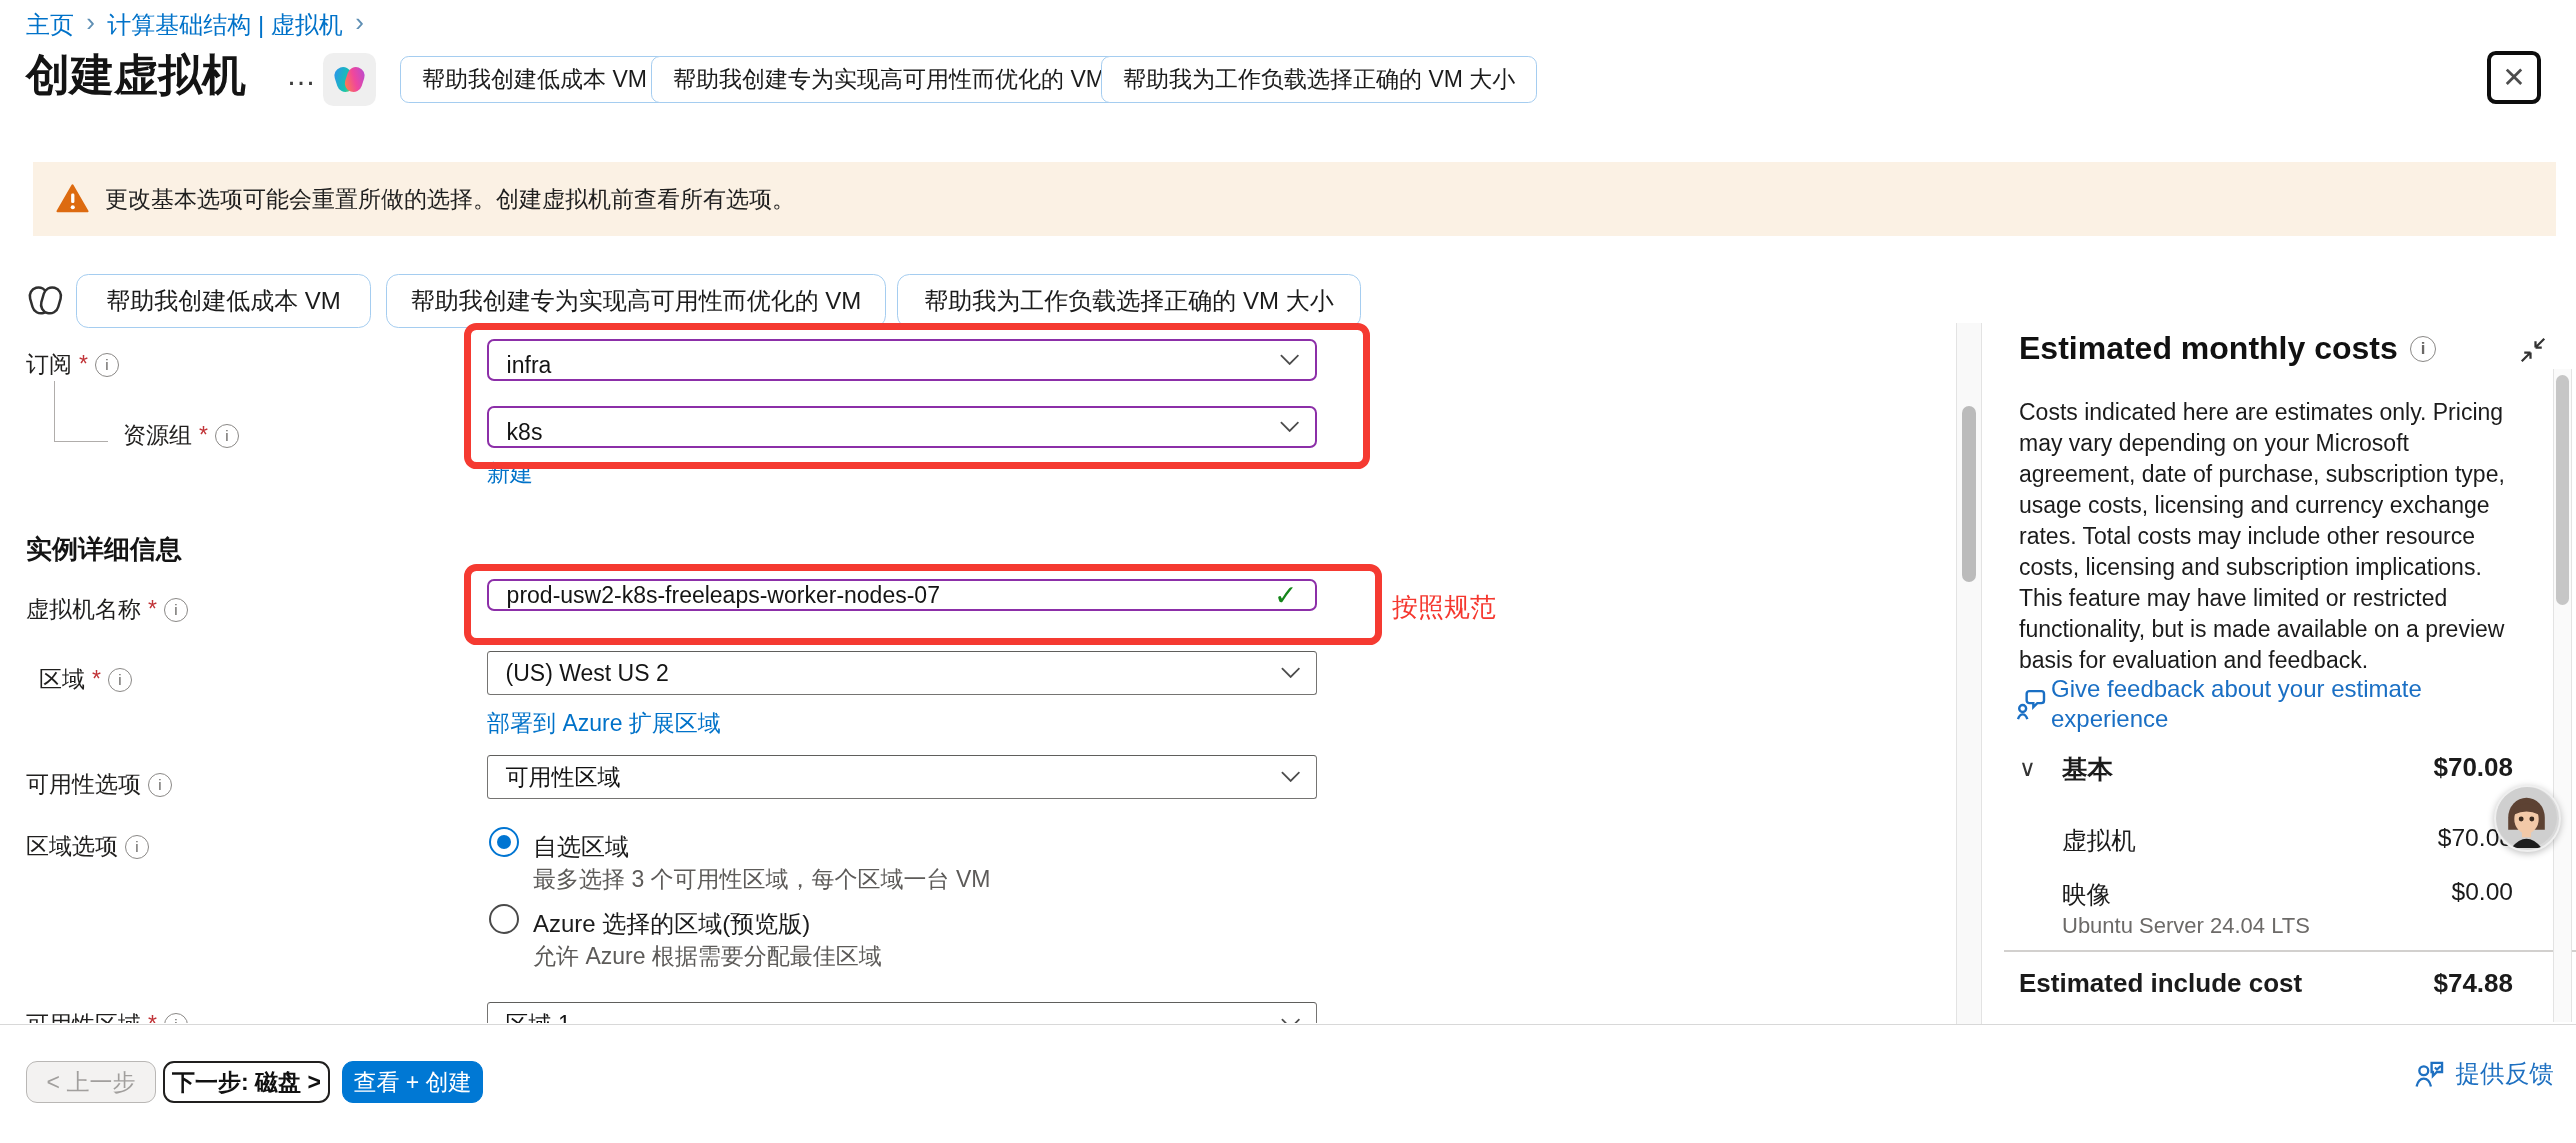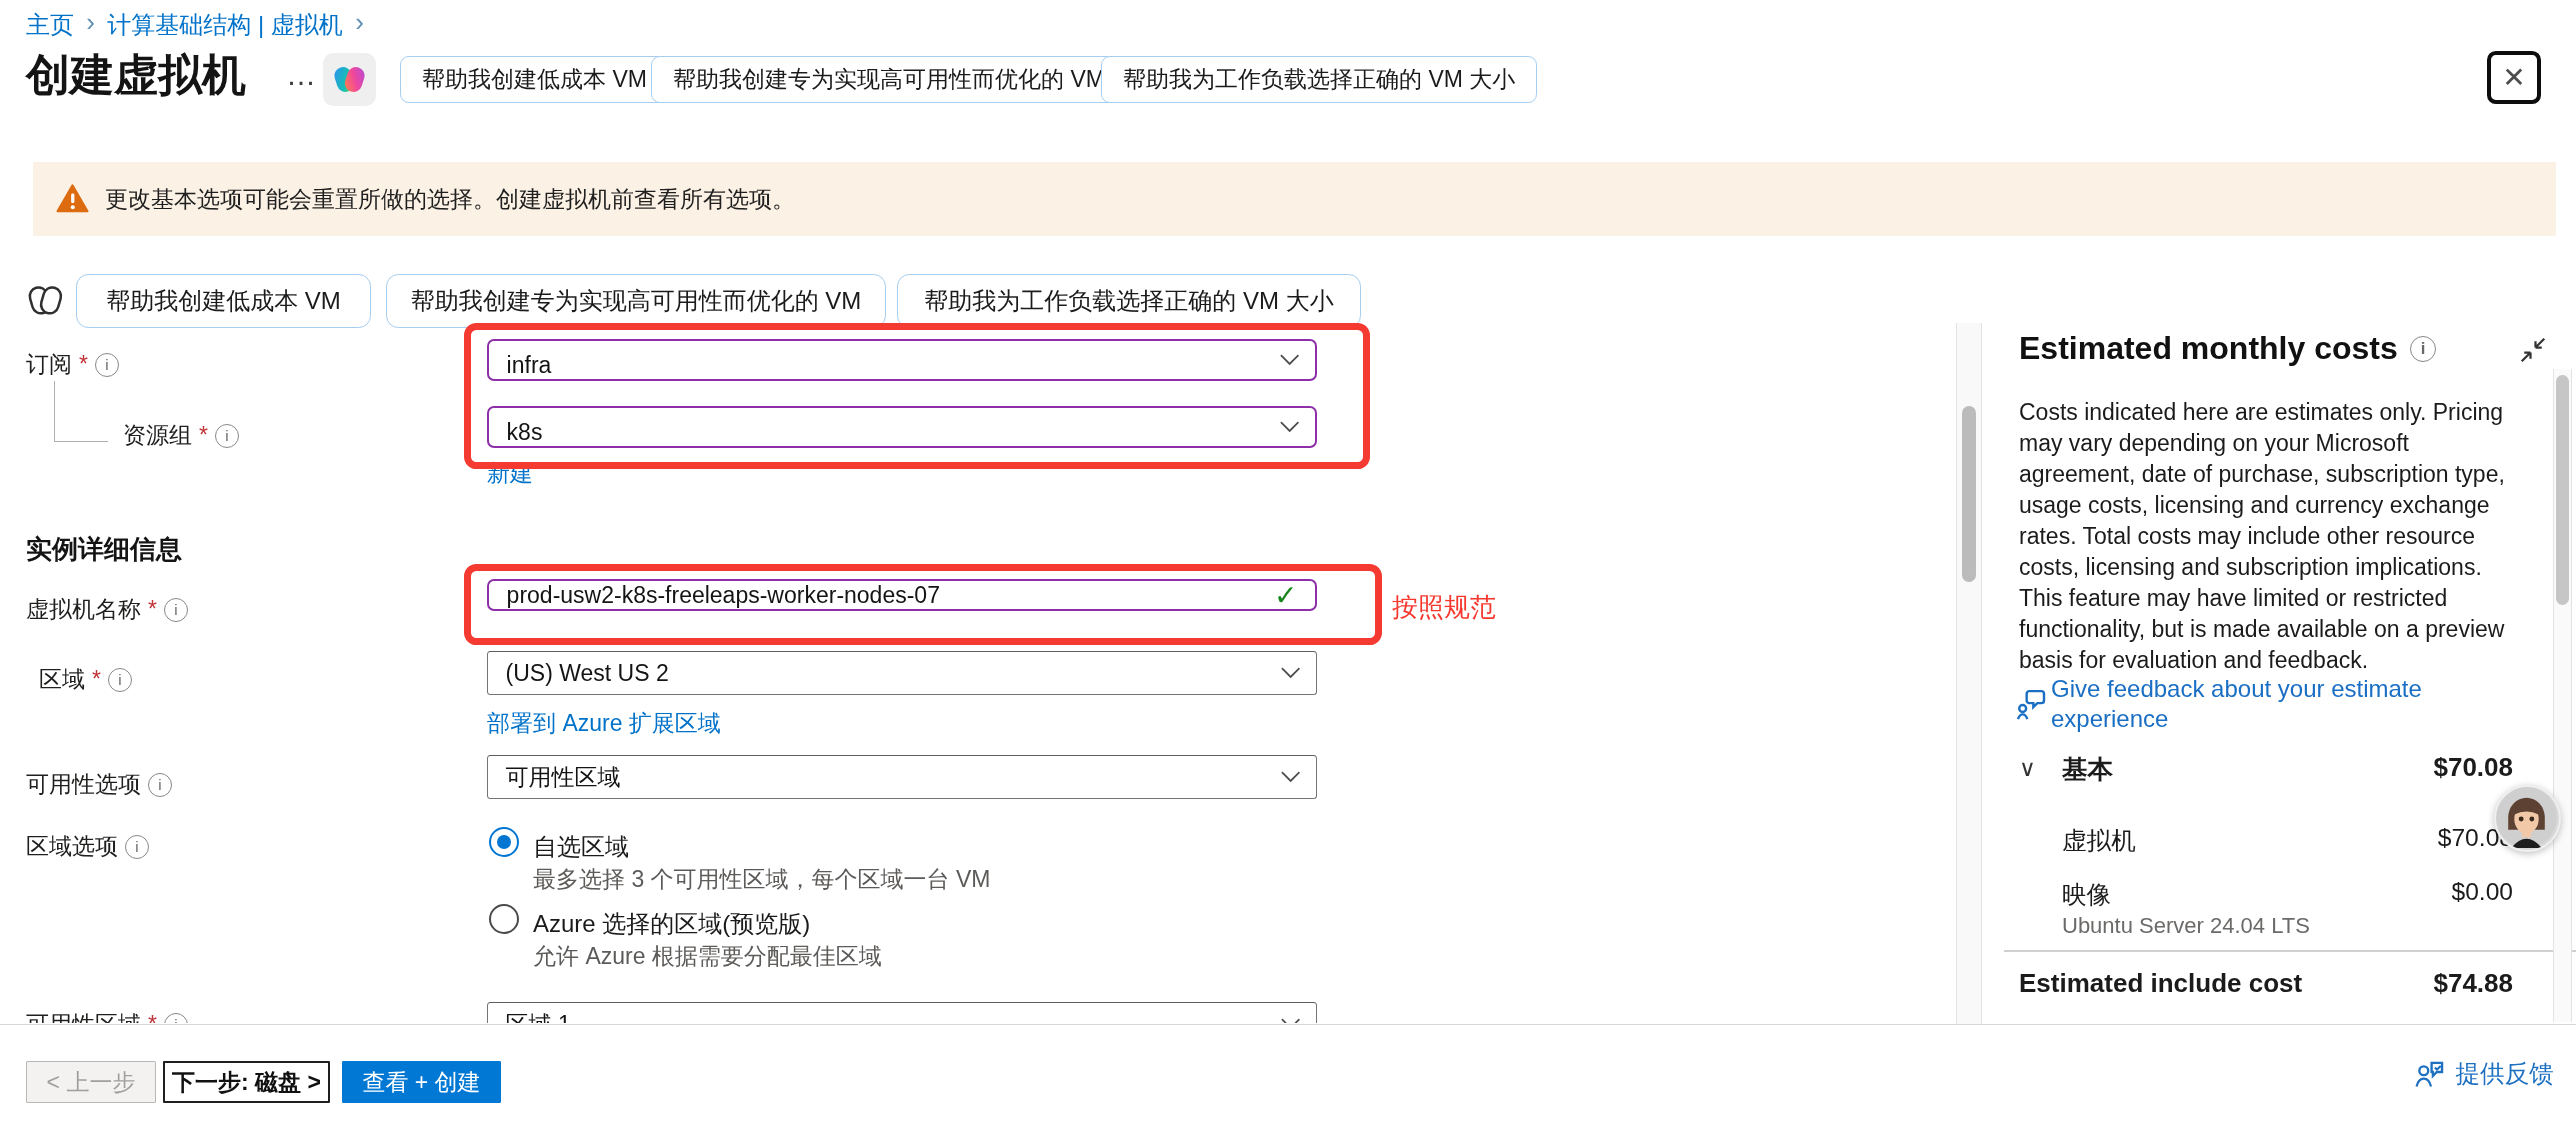--- a/index.html
+++ b/index.html
@@ -64,24 +64,24 @@
   .cp-row-label { position:absolute; font-size:24.6px; color:#1b1b1b; white-space:nowrap; }
   .cp-row-val { position:absolute; right:63px; font-size:24.6px; color:#1b1b1b; text-align:right; }
   .bold { font-weight:700; }
   .cp-sub { position:absolute; left:2062px; top:913px; font-size:22px; color:#6c6a68; white-space:nowrap; }
   .cp-div { position:absolute; left:2004px; top:950px; width:572px; height:1.8px; background:#d2d0ce; }
   .avatar { position:absolute; left:2494px; top:785px; width:67px; height:67px; border-radius:50%; background:#d9d9d9; border:2.6px solid #efefef; box-shadow:0 1.8px 7px rgba(0,0,0,.25); overflow:hidden; cursor:pointer; z-index:12; }
 
   
   .footer-div { position:absolute; left:0; top:1024px; width:2576px; height:1.8px; background:#d8d8d8; }
   .footer { position:absolute; left:0; top:1025px; width:2576px; height:118px; background:#fff; }
-  .btn { position:absolute; top:1061px; height:42px; display:flex; align-items:center; justify-content:center; font-size:23px; border-radius:1px; cursor:pointer; white-space:nowrap; }
+  .btn { position:absolute; top:1061px; height:42px; display:flex; align-items:center; justify-content:center; font-size:23px; border-radius:11px; cursor:pointer; white-space:nowrap; }
   .btn-prev { left:26px; width:130px; background:#f3f2f1; border:1.8px solid #b9b7b5; color:#a19f9d; }
   .btn-next { left:163px; width:167px; background:#fff; border:2.6px solid #201f1e; color:#111; font-weight:600; }
-  .btn-review { left:342px; width:159px; background:#0078d4; color:#fff; border:0.9px solid #0078d4; }
+  .btn-review { left:342px; width:141px; background:#0078d4; color:#fff; border:0.9px solid #0078d4; }
   .foot-feedback { position:absolute; left:2413px; top:1057px; display:flex; align-items:center; gap:10.5px; color:#1e70c1; font-size:24.6px; cursor:pointer; }
 </style>
 </head>
 <body>
 <div id="app">
 
   <div class="breadcrumb">
     <span class="bc-link">主页</span>
     <span class="bc-sep">›</span>
     <span class="bc-link">计算基础结构 | 虚拟机</span>

